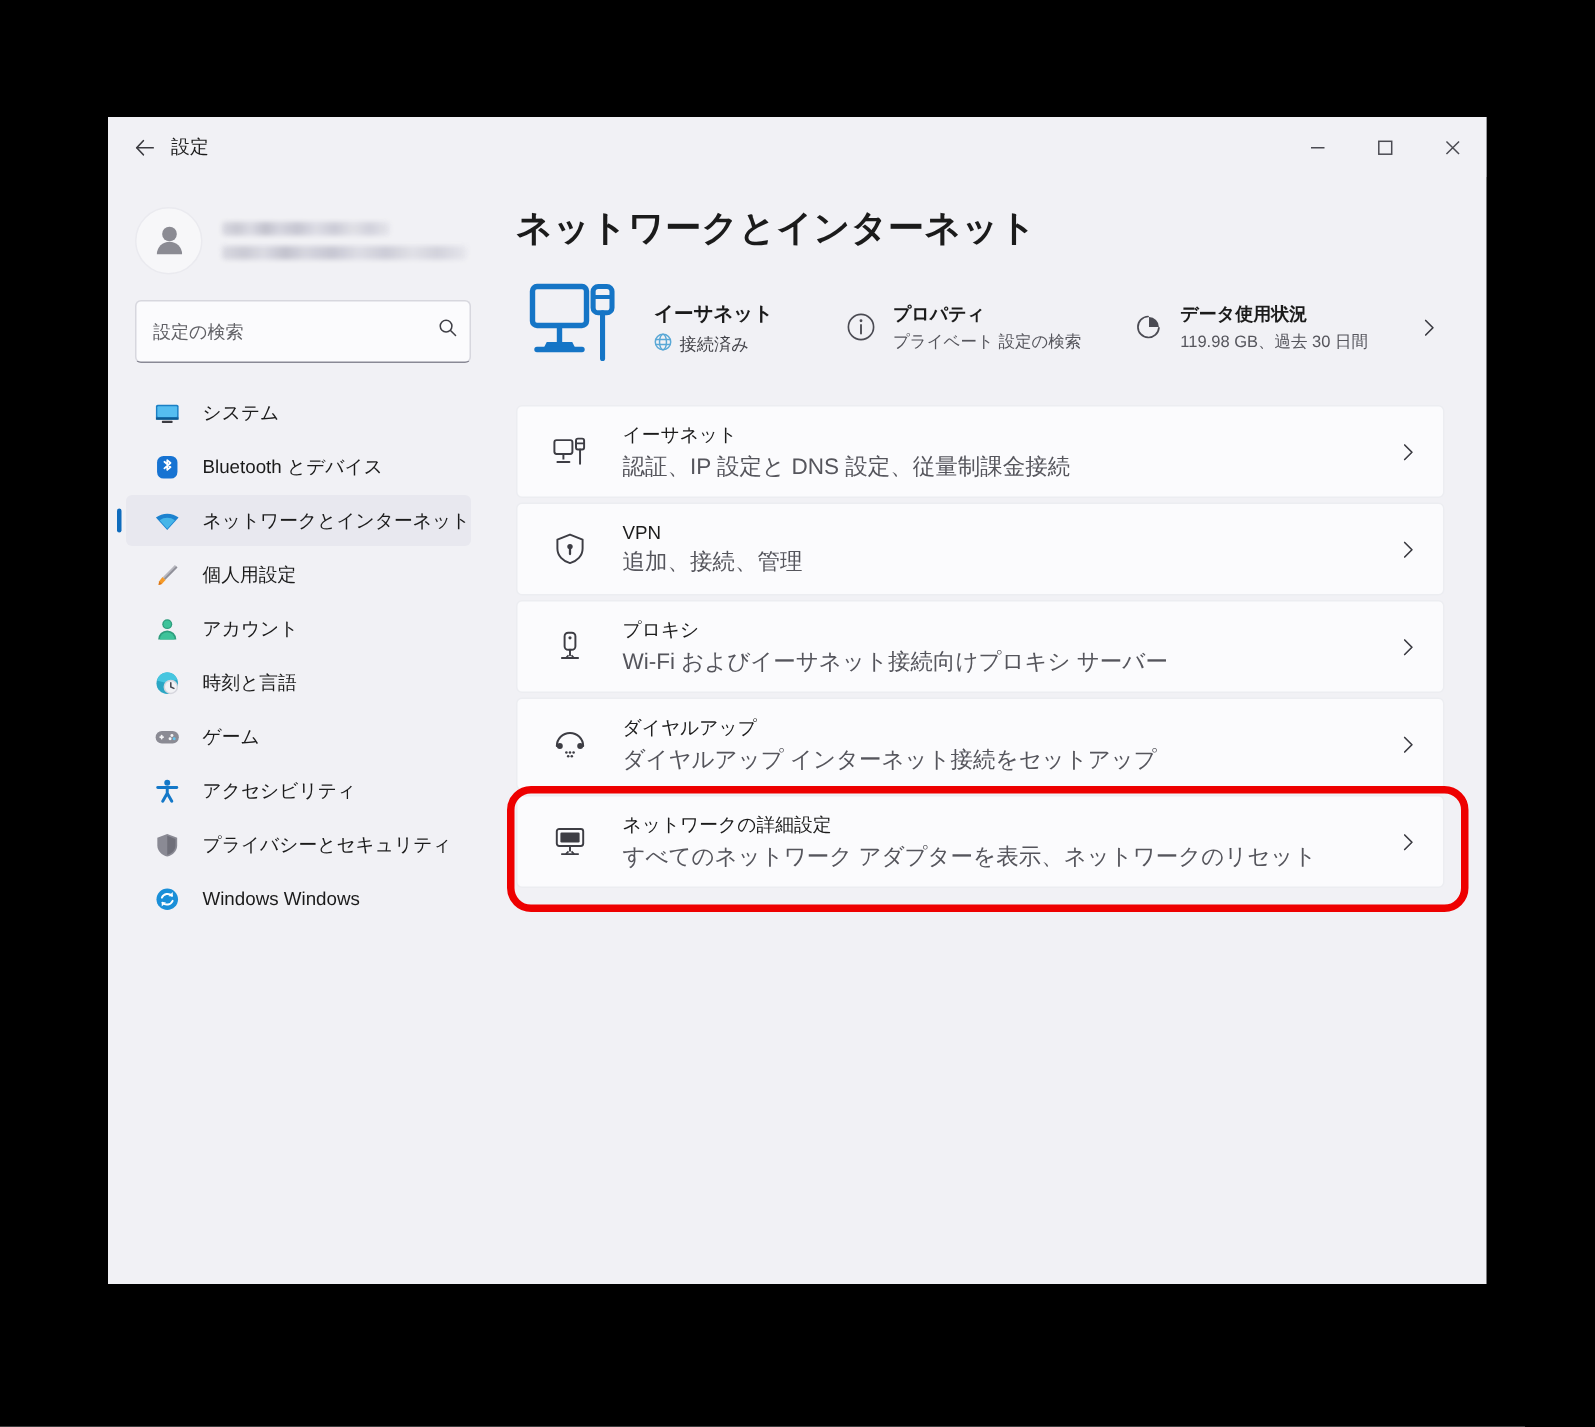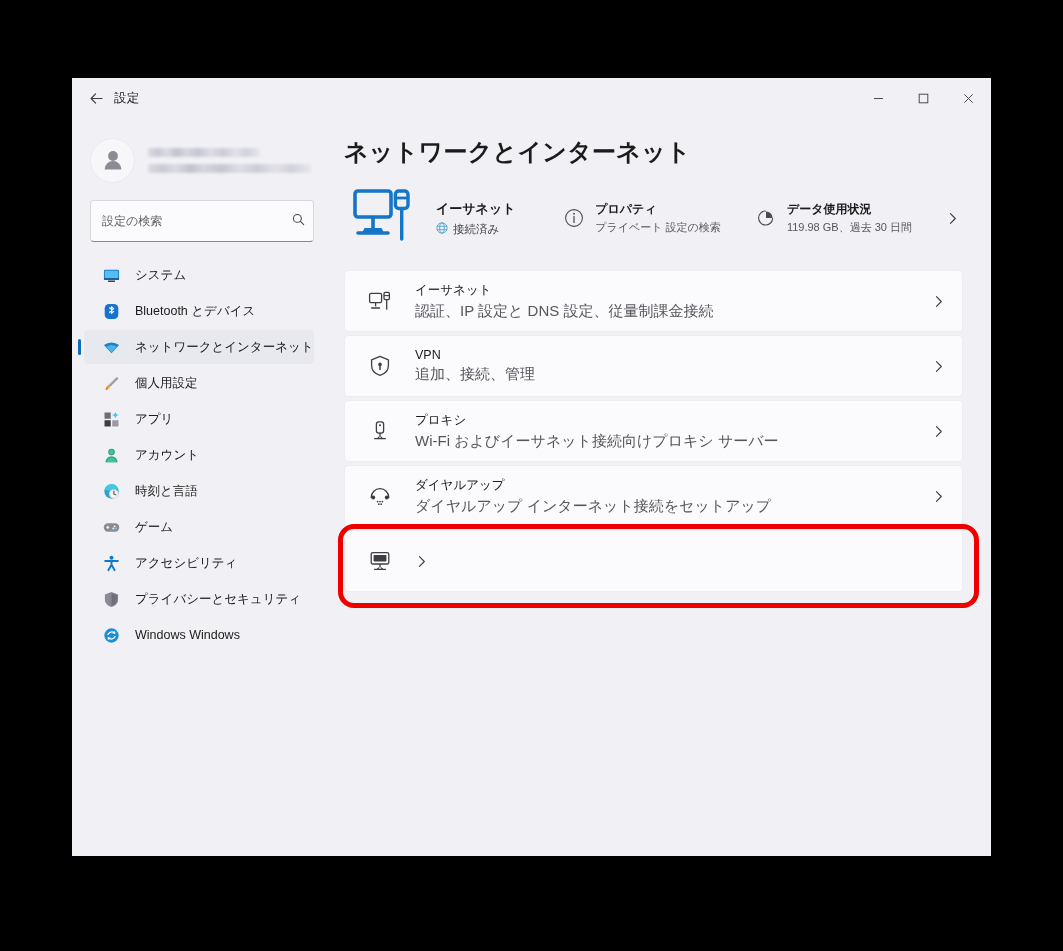--- a/index.html
+++ b/index.html
@@ -381,31 +381,20 @@
             <svg width="17" height="17" viewBox="0 0 18 18">
               <path d="M14.4 1.8 L16.2 3.6 L7.6 12.2 L5.8 10.4 Z" fill="#b8b8bf"></path>
               <path d="M15.3 2.7 L16.2 3.6 L7.6 12.2 L6.7 11.3 Z" fill="#8f8f98"></path>
               <path d="M5.6 10.2 L7.8 12.4 L5.2 15.1 L2.9 15.9 L3.3 13.3 Z" fill="#f59a28"></path>
               <path d="M3.3 13.3 L2.9 15.9 L5.2 15.1 Z" fill="#d9751b"></path>
             </svg>
           </span>
           <span class="nav-label">個人用設定</span>
         </div>
 
-        <div class="nav-item">
-          <span class="nav-icon">
-            <svg width="17" height="17" viewBox="0 0 18 18">
-              <rect x="1.6" y="1.6" width="6.6" height="6.6" fill="#6d6d76"></rect>
-              <rect x="1.6" y="9.8" width="6.6" height="6.6" fill="#3d3d44"></rect>
-              <rect x="9.8" y="9.8" width="6.6" height="6.6" fill="#9a9aa3"></rect>
-              <path d="M13.1 1.2 L14.6 3.6 L17 4.3 L14.6 5.1 L13.1 7.5 L11.6 5.1 L9.2 4.3 L11.6 3.6 Z" fill="#3ec6f0"></path>
-            </svg>
-          </span>
-          <span class="nav-label">アプリ</span>
-        </div>
 
         <div class="nav-item">
           <span class="nav-icon">
             <svg width="17" height="17" viewBox="0 0 18 18">
               <circle cx="9" cy="5.4" r="3.5" fill="#2e9d7d"></circle>
               <circle cx="9" cy="5.4" r="2.6" fill="#3ec39a"></circle>
               <path d="M2.6 16.2 a6.4 6.4 0 0 1 12.8 0 Z" fill="#2e9d7d"></path>
               <path d="M3.9 16.2 a5.1 5.1 0 0 1 10.2 0 Z" fill="#3ec39a"></path>
             </svg>
           </span>
@@ -630,20 +619,24 @@
         <div class="card highlighted">
           <span class="card-icon">
             <svg width="24" height="24" viewBox="0 0 24 24">
               <rect x="3.2" y="3.6" width="17.6" height="11.4" rx="1.6" fill="none" stroke="#3d3d44" stroke-width="1.3"></rect>
               <path d="M12 15 V18.6" stroke="#3d3d44" stroke-width="1.3"></path>
               <path d="M6.6 20.4 H17.4" stroke="#3d3d44" stroke-width="1.3" stroke-linecap="round"></path>
               <path d="M9.2 20.4 L11 18.6 M14.8 20.4 L13 18.6" stroke="#3d3d44" stroke-width="1.1"></path>
               <rect x="5.6" y="6" width="12.8" height="6.6" rx=".8" fill="#3d3d44"></rect>
             </svg>
           </span>
+          <div class="card-text">
+            <div class="card-title">ネットワークの詳細設定</div>
+            <div class="card-sub">すべてのネットワーク アダプターを表示、ネットワークのリセット</div>
+          </div>
           <span class="card-chevron">
             <svg width="13" height="13" viewBox="0 0 14 14">
               <path d="M4.8 1.8 L10 7 L4.8 12.2" fill="none" stroke="#3b3b42" stroke-width="1.2" stroke-linecap="round" stroke-linejoin="round"></path>
             </svg>
           </span>
         </div>
 
       </div>
     </div>
   </div>

